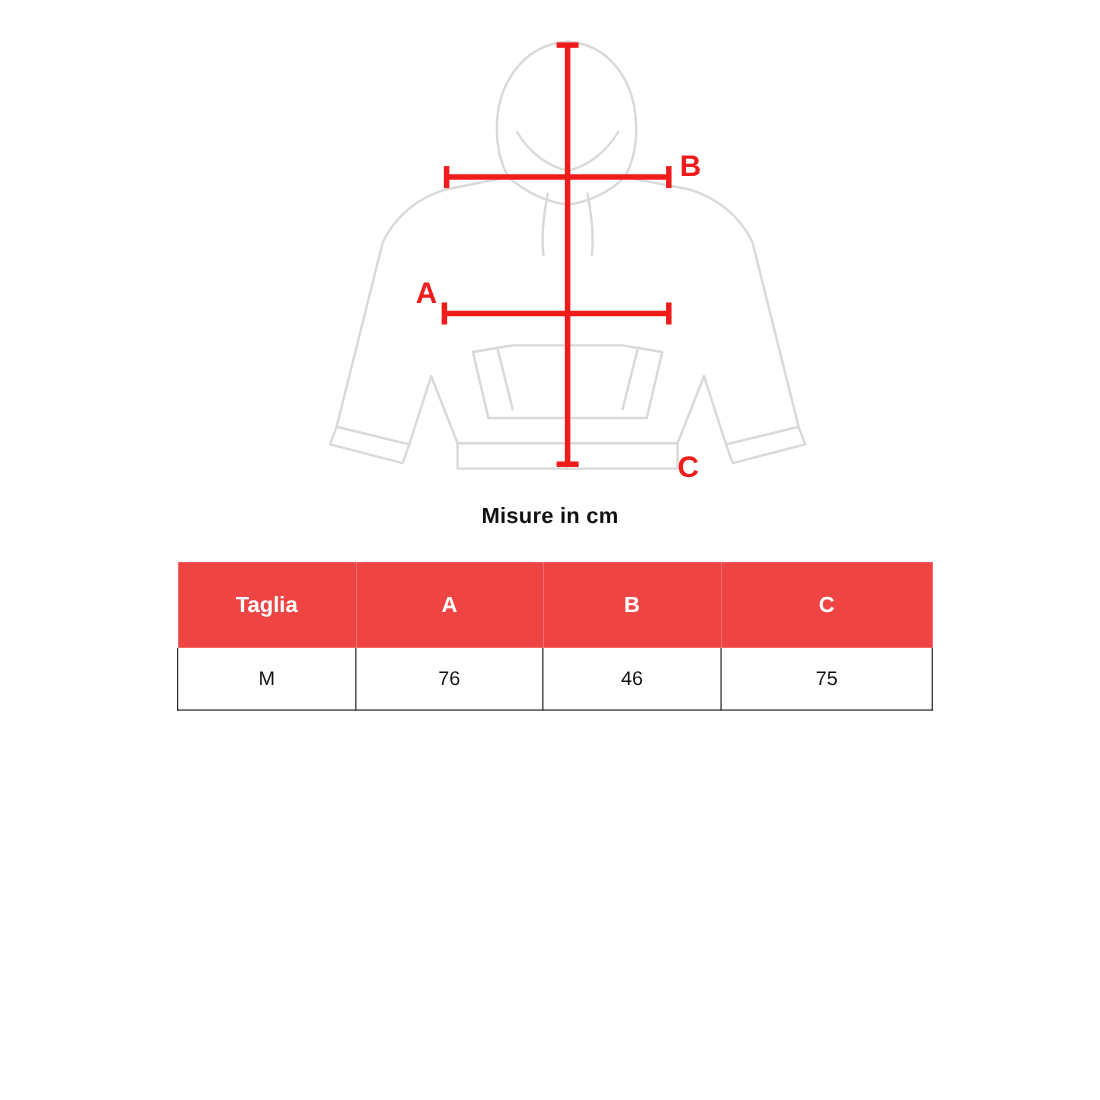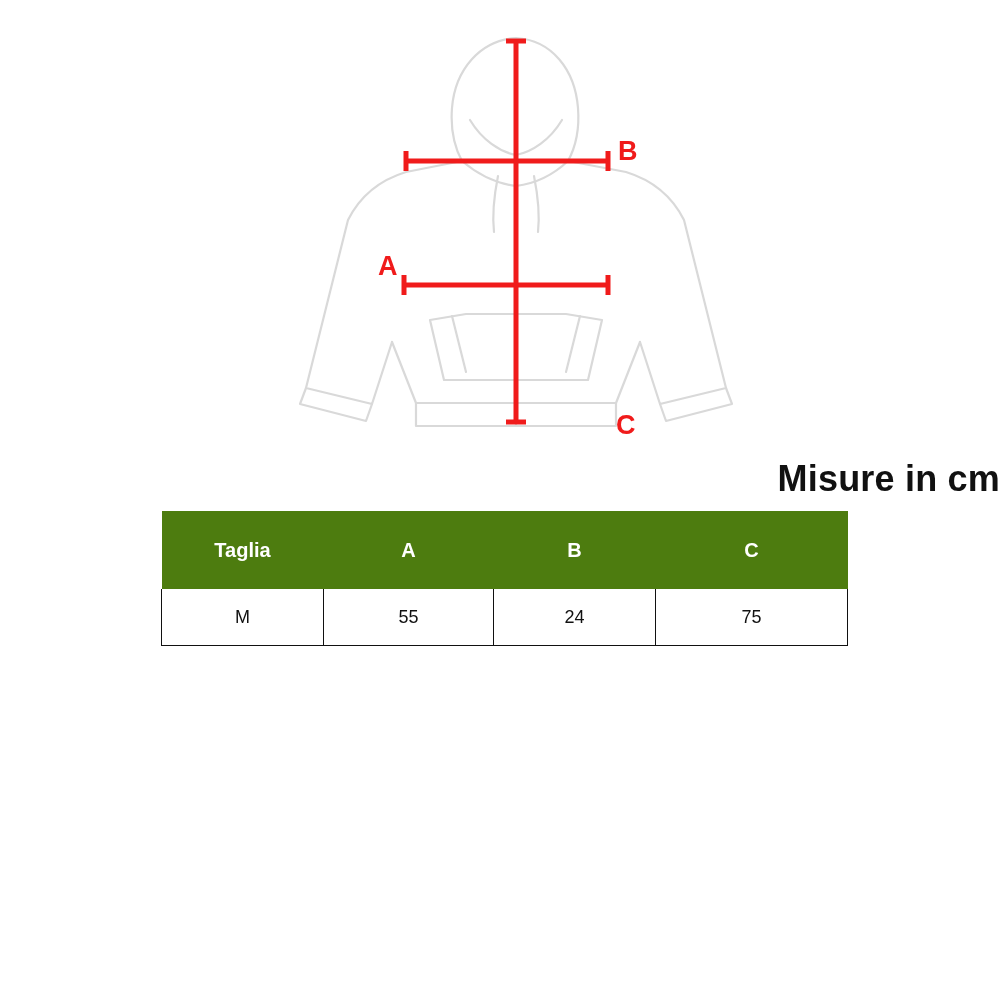--- a/index.html
+++ b/index.html
@@ -24,39 +24,39 @@
     left: 0;
     top: 0;
     width: 1000px;
     height: 460px;
   }
   .caption {
     position: absolute;
     top: 458px;
     left: 0;
     width: 1000px;
-    text-align: right;
-    font-size: 36px;
+    text-align: center;
+    font-size: 20px;
     font-weight: bold;
     letter-spacing: 0.2px;
     color: #111111;
   }
   .table-wrap {
     position: absolute;
     left: 161px;
     top: 511px;
     width: 678px;
   }
   table.size-table {
     border-collapse: collapse;
     width: 678px;
     table-layout: fixed;
   }
   table.size-table thead th {
-    background: #4d7c0f;
+    background: #ef4444;
     color: #ffffff;
     font-size: 20px;
     font-weight: bold;
     height: 76px;
     text-align: center;
     border: none;
     vertical-align: middle;
   }
   table.size-table tbody td {
     background: #ffffff;
@@ -141,21 +141,21 @@
         <tr>
           <th style="width:160px">Taglia</th>
           <th style="width:168px">A</th>
           <th style="width:160px">B</th>
           <th style="width:190px">C</th>
         </tr>
       </thead>
       <tbody>
         <tr>
           <td>M</td>
-          <td>55</td>
-          <td>24</td>
+          <td>76</td>
+          <td>46</td>
           <td>75</td>
         </tr>
       </tbody>
     </table>
   </div>
 
 </div>
 
 </body></html>

